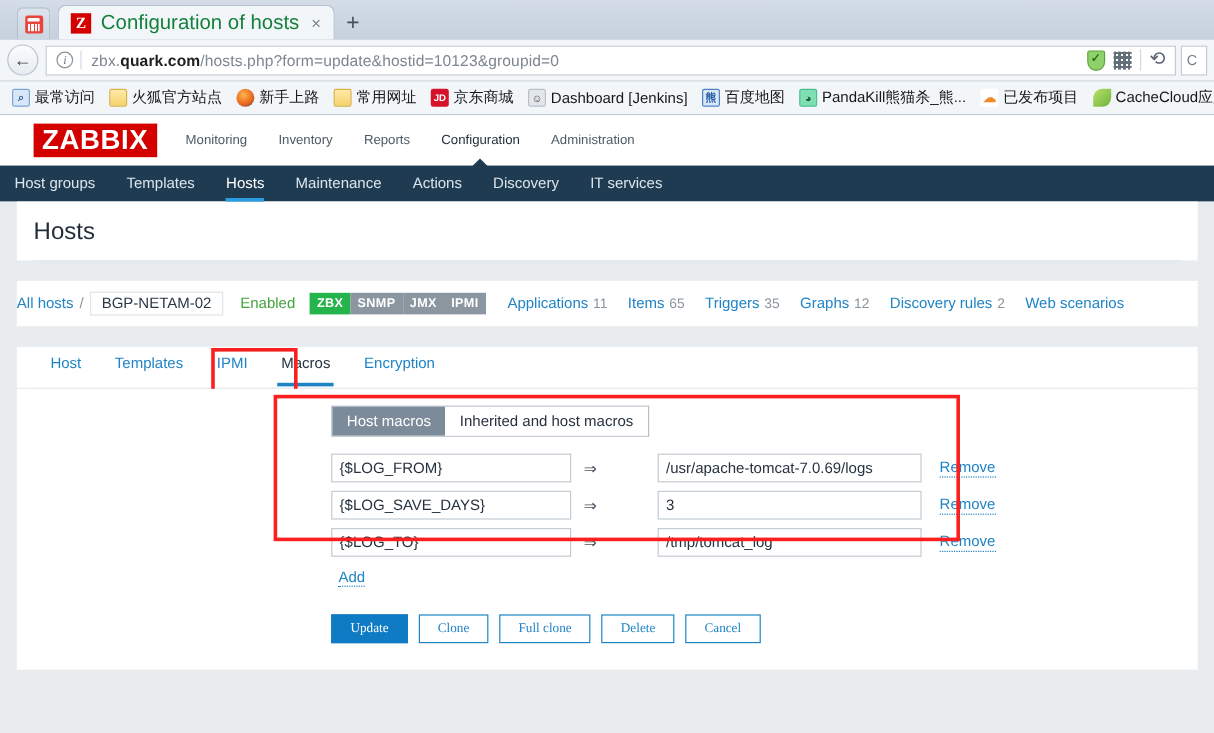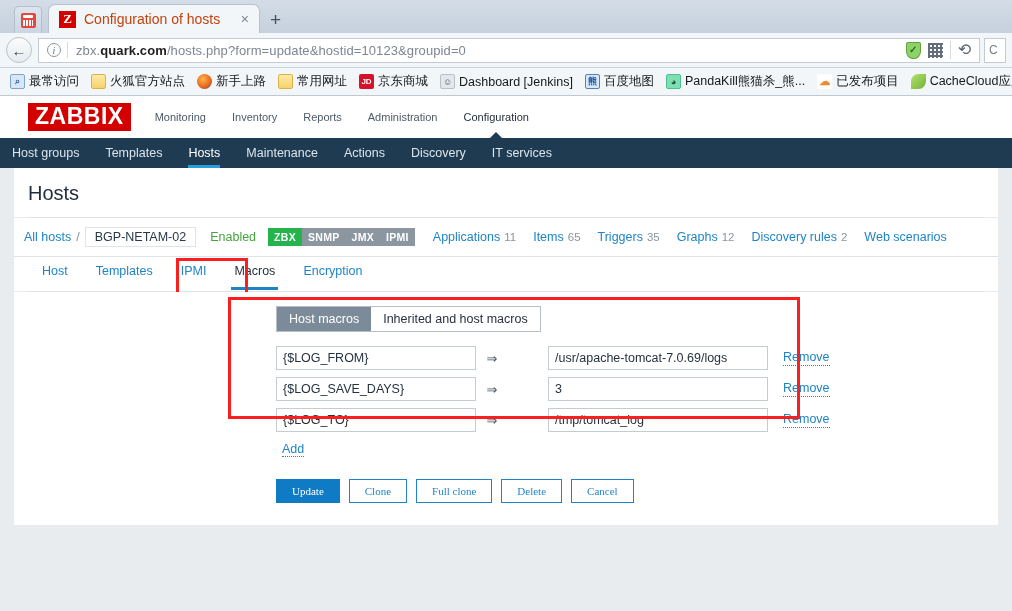--- a/index.html
+++ b/index.html
@@ -56,21 +56,21 @@
     position: relative;
   }
   .favicon {
     width: 17px; height: 17px; background: #d40000;
     color: #fff; font-weight: bold; font-size: 13px;
     display: flex; align-items: center; justify-content: center;
     font-family: "Liberation Serif", serif;
     flex: 0 0 auto;
   }
   .tab-title {
-    font-size: 14px; color: #c2410c;
+    font-size: 17px; color: #15803d;
     margin-left: 8px; white-space: nowrap;
     flex: 1 1 auto;
   }
   .tab-close {
     font-size: 14px; color: #7b8694; padding: 0 4px;
     line-height: 1; margin-left: 6px;
   }
   .tab-new {
     font-size: 19px; color: #44505f;
     margin-left: 10px; margin-bottom: 4px;
@@ -236,23 +236,23 @@
   .page-title {
     font-size: 20px; color: #1f2c3a; font-weight: normal;
     padding: 14px 0 12px 14px;
     background: #fff;
     margin: 0 14px;
   }
   .title-rule { height: 1px; background: #dfe4e8; margin: 0 28px; }
 
   .hostbar {
     background: #fff;
-    margin: 0 14px;
-    display: flex; align-items: center;
-    padding: 9px 0 9px 10px;
+    margin: 16px 14px;
+    display: flex; align-items: center;
+    padding: 9px 0 9px 0;
     gap: 0;
     font-size: 12.5px;
     border-bottom: 1px solid #dfe4e8;
   }
   .hb-link { color: #1f84c6; }
   .hb-slash { color: #8b949d; margin: 0 5px; }
   .hb-current {
     background: #fff; border: 1px solid #dfe4e8;
     color: #2b3847; padding: 2px 9px;
     margin-right: 14px;
@@ -429,22 +429,22 @@
       </div>
     </div>
 </div>
 
 <div class="zbx-header">
   <div class="zbx-logo">ZABBIX</div>
   <div class="mainmenu">
       <div class="mm-item">Monitoring</div>
       <div class="mm-item">Inventory</div>
       <div class="mm-item">Reports</div>
+      <div class="mm-item sel">Configuration</div>
       <div class="mm-item">Administration</div>
-      <div class="mm-item sel">Configuration</div>
     </div>
 </div>
 
 <div class="submenu">
     <div class="sm-item">Host groups</div>
     <div class="sm-item">Templates</div>
     <div class="sm-item sel">Hosts</div>
     <div class="sm-item">Maintenance</div>
     <div class="sm-item">Actions</div>
     <div class="sm-item">Discovery</div>

